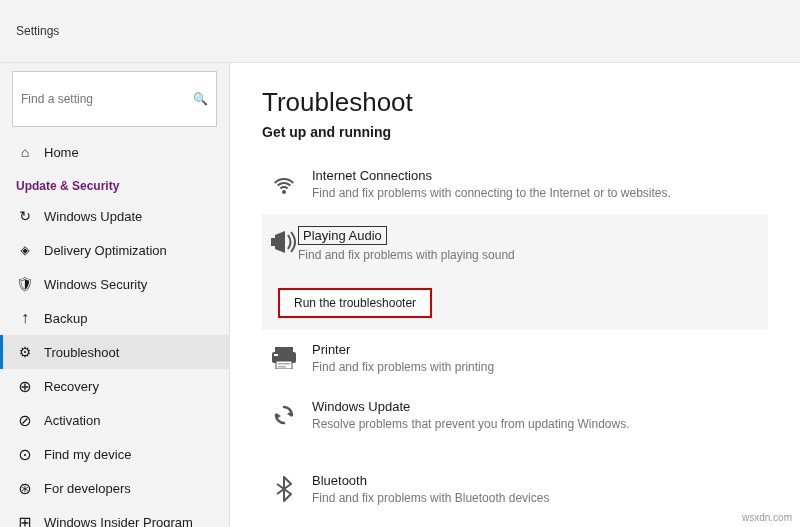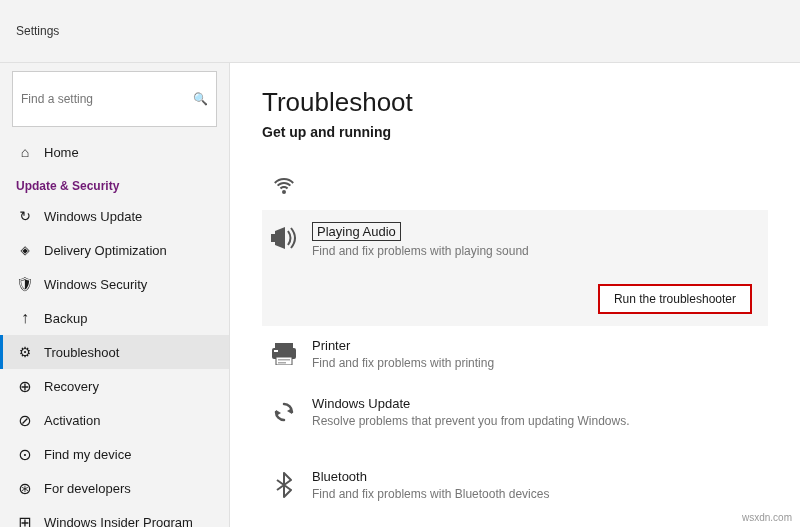--- a/index.html
+++ b/index.html
@@ -116,21 +116,20 @@
     
     .troubleshoot-item.expanded {
       background: #f5f5f5;
       flex-direction: column;
       padding: 12px 8px 0 8px;
     }
     
     .troubleshoot-item-row {
       display: flex;
       align-items: flex-start;
-      gap: 14px;
       width: 100%;
     }
     
     .item-icon {
       width: 28px;
       height: 28px;
       display: flex;
       align-items: center;
       justify-content: center;
       font-size: 18px;
@@ -160,21 +159,20 @@
     }
     
     .item-desc {
       font-size: 12px;
       color: #767676;
       line-height: 1.4;
     }
     
     .run-button-container {
       display: flex;
-      justify-content: flex-end;
       padding: 10px 8px 12px 8px;
       width: 100%;
     }
     
     .run-button {
       border: 2px solid #cc0000;
       background: white;
       color: #1a1a1a;
       padding: 6px 14px;
       font-size: 12px;
@@ -277,20 +275,24 @@
 
     <div class="troubleshoot-item">
       <span class="item-icon">
         <svg width="24" height="20" viewBox="0 0 24 20" fill="none" xmlns="http://www.w3.org/2000/svg">
           <path d="M12 4C8.13 4 4.61 5.59 2.09 8.21L3.51 9.63C5.66 7.37 8.67 6 12 6s6.34 1.37 8.49 3.63l1.42-1.42C19.39 5.59 15.87 4 12 4z" fill="#555"></path>
           <path d="M12 8c-2.76 0-5.26 1.12-7.07 2.93l1.42 1.42C7.68 11.13 9.74 10 12 10s4.32 1.13 5.65 2.35l1.42-1.42C17.26 9.12 14.76 8 12 8z" fill="#555"></path>
           <path d="M12 12c-1.66 0-3.16.67-4.24 1.76l1.42 1.42C9.97 14.47 10.95 14 12 14s2.03.47 2.82 1.18l1.42-1.42C15.16 12.67 13.66 12 12 12z" fill="#555"></path>
           <circle cx="12" cy="18" r="2" fill="#555"></circle>
         </svg>
       </span>
+      <div class="item-text">
+        <div class="item-title">Internet Connections</div>
+        <div class="item-desc">Find and fix problems with connecting to the Internet or to websites.</div>
+      </div>
     </div>
 
     <div class="troubleshoot-item expanded">
       <div class="troubleshoot-item-row">
         <span class="item-icon">
           <svg width="26" height="22" viewBox="0 0 26 22" fill="none" xmlns="http://www.w3.org/2000/svg">
             <rect x="0" y="7" width="4" height="8" fill="#555"></rect>
             <polygon points="4,4 14,0 14,22 4,18" fill="#555"></polygon>
             <path d="M17 4 Q22 11 17 18" stroke="#555" stroke-width="2" fill="none"></path>
             <path d="M20 1 Q28 11 20 21" stroke="#555" stroke-width="2" fill="none"></path>

